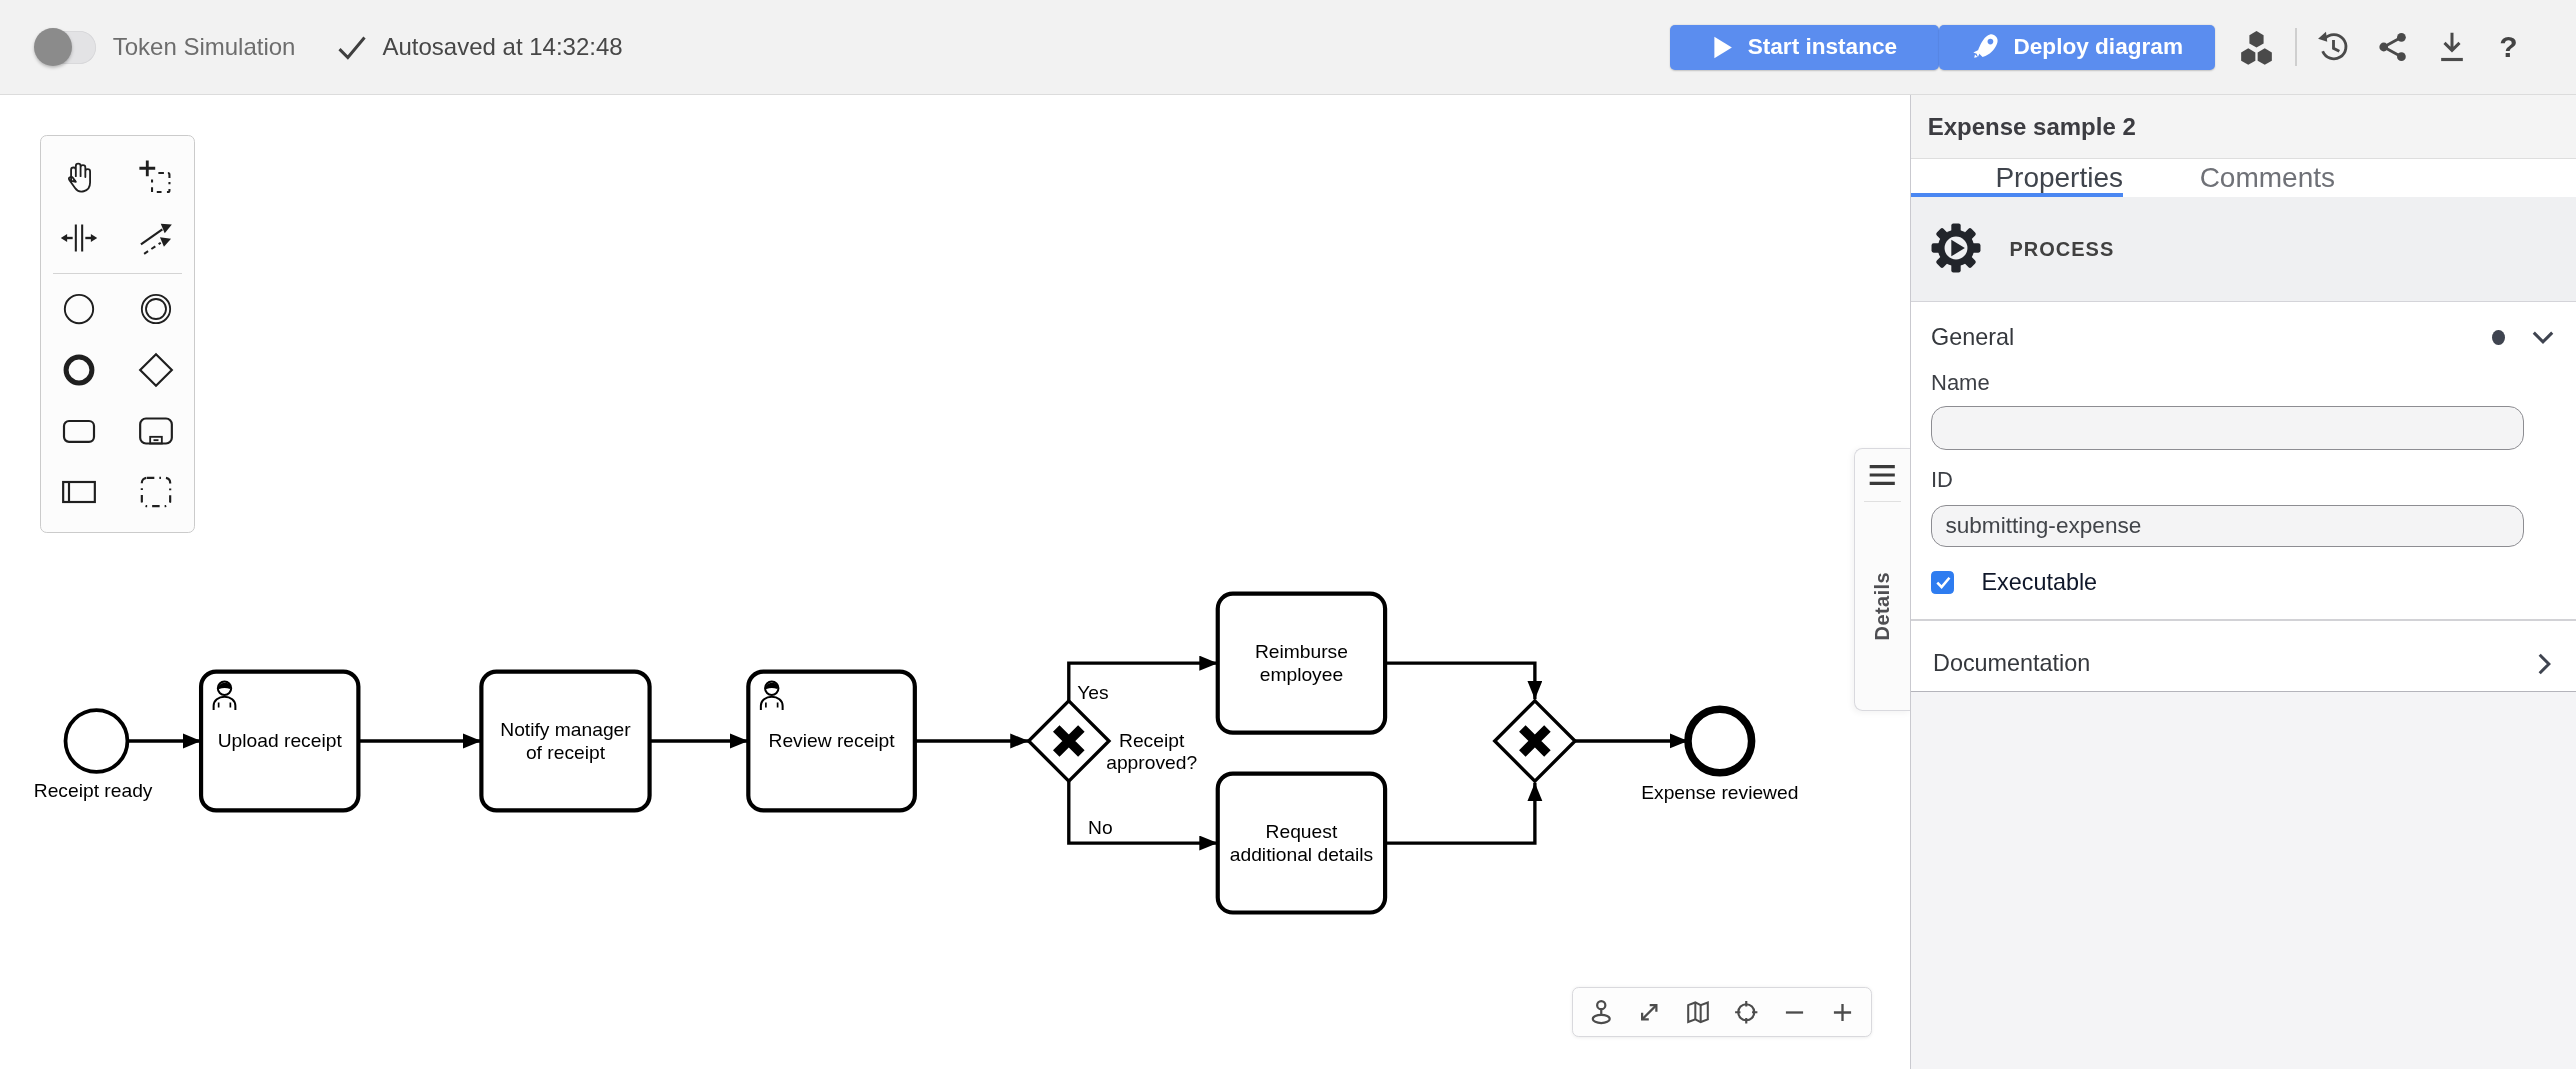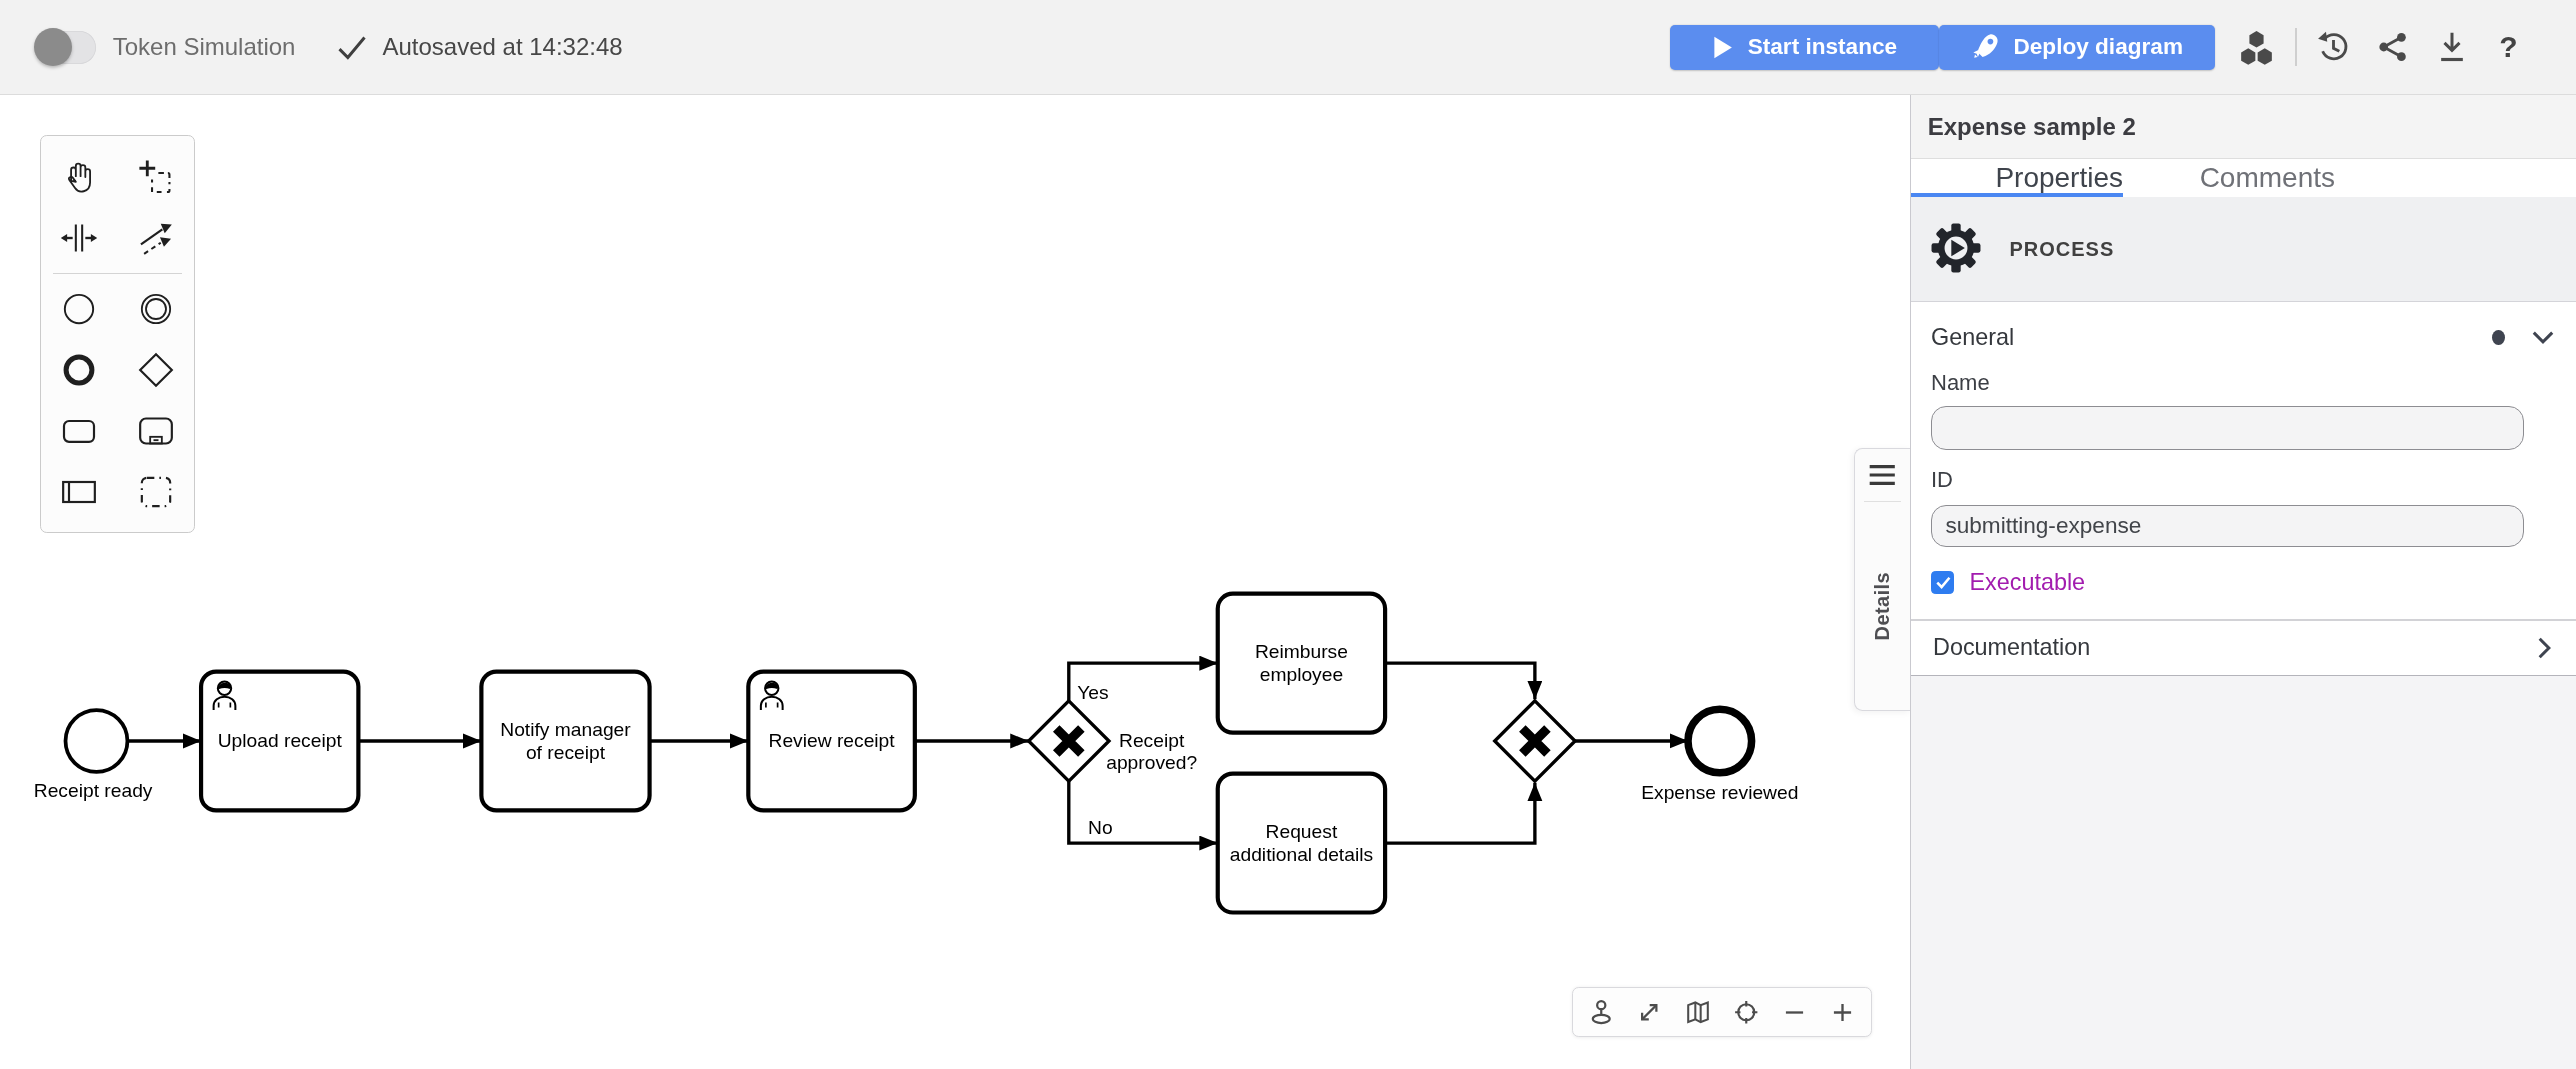--- a/index.html
+++ b/index.html
@@ -74,24 +74,24 @@
   .tinput{display:block;margin-top:10px;width:593px;height:44px;box-sizing:border-box;background:#f4f4f5;
           border:0.8px solid #8d8d92;border-radius:15px;font-size:22.6px;color:#42454a;padding:0 13.4px;
           font-family:"Liberation Sans",sans-serif;}
   .tinput.short{height:42px;margin-top:11.7px;}
   .exec-row{margin-top:22px;display:flex;align-items:center;}
   .checkbox{width:23.4px;height:23.4px;border-radius:4.2px;border:1.7px solid #6f6f74;box-sizing:border-box;
             display:flex;align-items:center;justify-content:center;cursor:pointer;background:#fff;}
   .checkbox.checked{background:#2e7cf0;border-color:#2e7cf0;}
   .checkbox svg{display:none;}
   .checkbox.checked svg{display:block;}
-  .exec-label{margin-left:15px;font-size:23.4px;color:#a21caf;}
+  .exec-label{margin-left:27px;font-size:23.4px;color:#0f172a;}
   .divider1{height:1.7px;background:#d2d2d6;}
   .doc-row{height:54px;display:flex;align-items:center;justify-content:space-between;
-           padding:0 25px 0 22px;background:#fff;cursor:pointer;}
+           padding:16px 25px 0 22px;background:#fff;cursor:pointer;}
   .doc-title{font-size:23.4px;color:#35383d;}
   .divider2{height:1.7px;background:#b4b4bb;}
   .panel-rest{flex:1;background:#f4f4f6;}
 </style>
 </head>
 <body>
 
 <div class="app">
 
   <div class="topbar">

